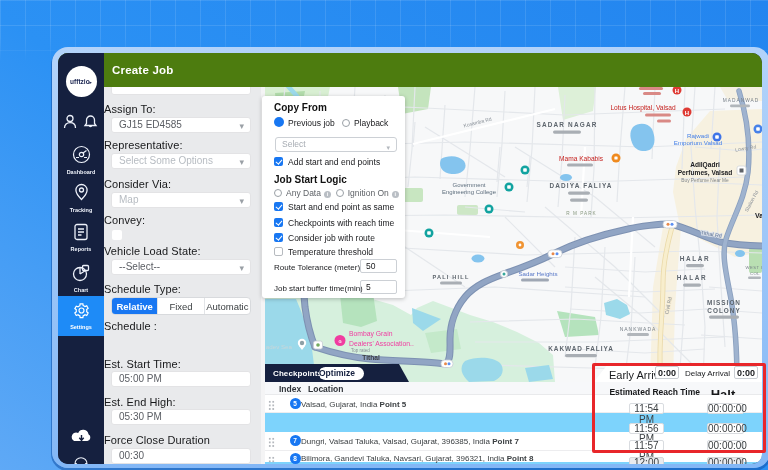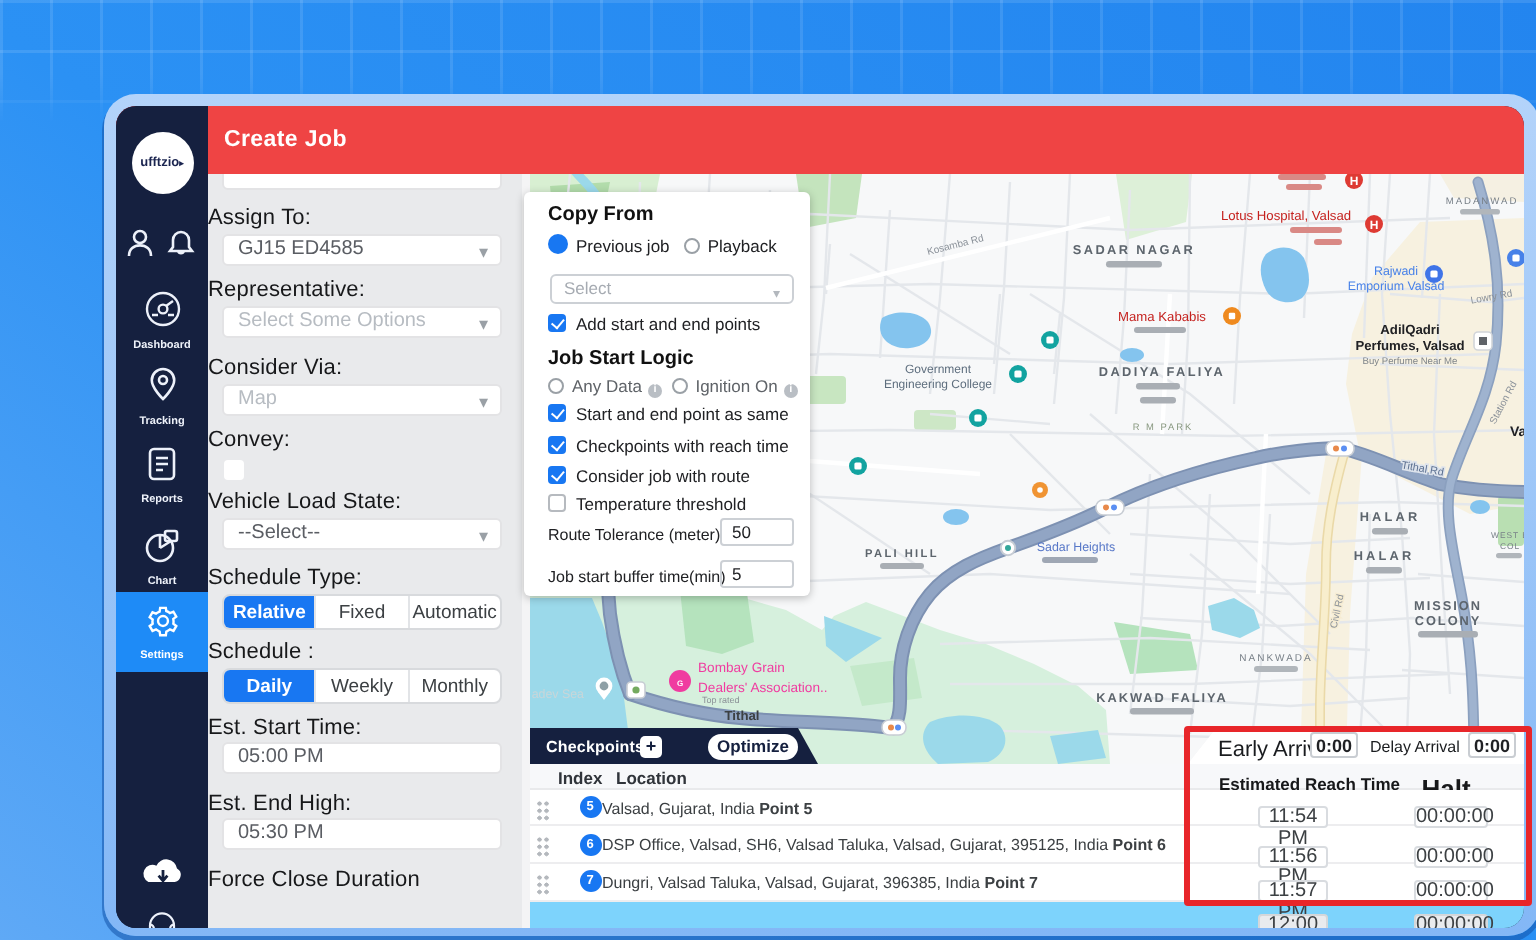--- a/index.html
+++ b/index.html
@@ -10,21 +10,21 @@
     background-image: linear-gradient(rgba(255,255,255,.11) 1.5px, transparent 1.5px),
                       linear-gradient(90deg, rgba(255,255,255,.11) 1.5px, transparent 1.5px);
     background-size:25px 25px;
     -webkit-mask-image:linear-gradient(180deg,#000 60%,transparent); }
   #frame { position:absolute; left:52px; top:47px; width:718px; height:421px;
     background: linear-gradient(180deg,#b3d3fa 0%, #9ec7f8 45%, #83b7f6 100%);
     border-radius:16px; box-shadow: 0 2px 0 1px rgba(18,82,168,.55); }
   #win { position:absolute; left:58px; top:53px; width:704px; height:411px;
     background:#15203f; border-radius:10px; overflow:hidden; }
   
-  #topbar { position:absolute; left:0; top:0; width:704px; height:34px; background:#ef4444; }
+  #topbar { position:absolute; left:0; top:0; width:704px; height:34px; background:#4d7c0f; }
   #topbar .title { position:absolute; left:54px; top:11px; color:#fff; font-size:11.5px; font-weight:bold; letter-spacing:.2px; }
   
   #sidebar { position:absolute; left:0; top:0; width:46px; height:411px; background:#15203f; }
   #logo { position:absolute; left:7.5px; top:13px; width:31px; height:31px; border-radius:50%; background:#fff; }
   #logo .lt { position:absolute; left:0; right:0; top:12px; text-align:center; font-size:6.5px; font-weight:bold; color:#1b2550; white-space:nowrap; }
   .sb-item { position:absolute; left:0; width:46px; text-align:center; color:#eef2fa; }
   .sb-item .lbl { font-size:5.5px; font-weight:bold; display:block; margin-top:1px; }
   .sb-active { background:#1e8bf7; }
   
   #form { position:absolute; left:46px; top:34px; width:161px; height:377px; background:#e9eaec; overflow:hidden; }
@@ -158,30 +158,26 @@
       <div style="position:absolute;left:8px;top:143px;width:10px;height:10px;background:#fff;border-radius:2px"></div>
       <div class="flabel" style="top:158px">Vehicle Load State:</div>
       <div class="finput" style="top:172px">--Select--<span class="caret">▾</span></div>
       <div class="flabel" style="top:196px">Schedule Type:</div>
       <div class="seg" style="top:210px">
           <div class="on">Relative</div>
           <div>Fixed</div>
           <div>Automatic</div>
         </div>
       <div class="flabel" style="top:233px">Schedule :</div>
-      <div class="seg" style="top:247px">
-          <div class="on">Daily</div>
-          <div>Weekly</div>
-          <div>Monthly</div>
-        </div>
       <div class="flabel" style="top:271px">Est. Start Time:</div>
       <div class="finput" style="top:284px">05:00 PM</div>
       <div class="flabel" style="top:309px">Est. End High:</div>
       <div class="finput" style="top:322px">05:30 PM</div>
       <div class="flabel" style="top:347px">Force Close Duration</div>
+      <div class="finput" style="top:361px">00:30</div>
     </div>
     <div id="map">
     <svg width="497" height="295" viewBox="0 0 497 295" font-family="Liberation Sans, sans-serif">
       <rect x="0" y="0" width="497" height="295" fill="#f7f8f9"></rect>
 
       <path d="M497,22 L497,165 L470,170 L435,152 L415,140 L408,105 L411,80 L421,52 L445,24 Z" fill="#f7f1e0"></path>
       <path d="M455,0 L497,0 L497,14 L462,12 Z" fill="#f5f0e2"></path>
       <path d="M398,140 L416,140 L410,220 L408,295 L385,295 L388,200 Z" fill="#f7f1e0"></path>
 
       <path d="M0,0 L65,0 L60,25 L38,48 L0,44 Z" fill="#d8efd2"></path>
@@ -389,47 +385,47 @@
     <div id="table">
       <div style="position:absolute;left:0;top:0;width:497px;height:12.5px;background:#f7f8fa;border-bottom:1px solid #e9eaec"></div>
       <div style="position:absolute;left:14px;top:2px;font-size:8.5px;font-weight:bold;color:#30343a">Index</div>
       <div style="position:absolute;left:43px;top:2px;font-size:8.5px;font-weight:bold;color:#30343a">Location</div>
       <div style="position:absolute;left:328px;top:4.5px;width:107px;text-align:right;font-size:8.5px;font-weight:bold;color:#17181a">Estimated Reach Time</div>
       <div style="position:absolute;left:436px;top:4.5px;width:44px;text-align:center;font-size:13px;font-weight:bold;color:#17181a">Halt</div>
       <div class="trow" style="top:12.5px;height:18.6px">
           <span class="num">5</span>
           <span class="loc">Valsad, Gujarat, India <b>Point 5</b></span>
         </div>
-      <div class="trow" style="top:31.1px;height:18.8px">
-          <span class="num">6</span>
-          <span class="loc">DSP Office, Valsad, SH6, Valsad Taluka, Valsad, Gujarat, 395125, India <b>Point 6</b></span>
-        </div>
       <div class="trow" style="top:49.9px;height:18.9px">
           <span class="num">7</span>
           <span class="loc">Dungri, Valsad Taluka, Valsad, Gujarat, 396385, India <b>Point 7</b></span>
+        </div>
+      <div class="trow" style="top:68.8px;height:11px;border-bottom:none">
+          <span class="num" style="top:2px">8</span>
+          <span class="loc" style="top:3px">Bilimora, Gandevi Taluka, Navsari, Gujarat, 396321, India <b>Point 8</b></span>
         </div>
       <div class="tbox" style="left:364px;top:21.2px">11:54 PM</div>
         <div class="tbox" style="left:442px;top:21.2px;width:37px">00:00:00</div>
       <div class="tbox" style="left:364px;top:40.7px">11:56 PM</div>
         <div class="tbox" style="left:442px;top:40.7px;width:37px">00:00:00</div>
       <div class="tbox" style="left:364px;top:58.2px">11:57 PM</div>
         <div class="tbox" style="left:442px;top:58.2px;width:37px">00:00:00</div>
       <div class="tbox" style="left:364px;top:74.7px;background:#e9ebee;border-color:#d4d7da">12:00 PM</div>
         <div class="tbox" style="left:442px;top:74.7px;width:37px;background:#e9ebee;border-color:#d4d7da">00:00:00</div>
     </div>
     <div id="band">
       <span style="position:absolute;left:15px;top:5.5px;font-size:11px;color:#1a1c1f">Early Arrival</span>
       <div class="bbox" style="left:61px">0:00</div>
       <span style="position:absolute;left:91px;top:5.5px;font-size:8px;color:#1a1c1f">Delay Arrival</span>
       <div class="bbox" style="left:140px">0:00</div>
     </div>
     <div id="cpbar2">
       <span style="position:absolute;left:8px;top:3.5px;font-size:8px;font-weight:bold;color:#fff;letter-spacing:.1px">Checkpoints</span>
       <div style="position:absolute;left:55px;top:2.5px;width:11px;height:11px;background:#fff;border-radius:2.5px;color:#15203f;font-size:9px;line-height:11px;text-align:center;font-weight:bold">+</div>
-      <div style="position:absolute;left:89px;top:2px;width:45px;height:12.5px;background:#fff;border-radius:6.5px;color:#15203f;font-size:8.5px;line-height:12.5px;text-align:center;font-weight:bold">Optimize</div>
+      <div style="position:absolute;left:54px;top:2px;width:45px;height:12.5px;background:#fff;border-radius:6.5px;color:#15203f;font-size:8.5px;line-height:12.5px;font-weight:bold">Optimize</div>
     </div>
     <div id="panel">
       <div class="pt" style="top:6px">Copy From</div>
       <div class="prow" style="top:21px"><span class="radio sel"></span>Previous job&nbsp;&nbsp;&nbsp;<span class="radio"></span>Playback</div>
       <div style="position:absolute;left:13px;top:41px;width:122px;height:15px;border:1px solid #ccd0d5;border-radius:3px;color:#a6abb2;font-size:8.5px;line-height:13px;padding-left:6px">Select<span style="position:absolute;right:6px;color:#b3b8be;font-size:7px;top:3px">▾</span></div>
       <div class="prow" style="top:61px"><span class="cb"></span>Add start and end points</div>
       <div class="pt" style="top:78px">Job Start Logic</div>
       <div class="prow" style="top:92px;color:#5f6368"><span class="radio"></span>Any Data<span class="info">i</span>&nbsp;&nbsp;<span class="radio"></span>Ignition On<span class="info">i</span></div>
       <div class="prow" style="top:106px"><span class="cb"></span>Start and end point as same</div>
       <div class="prow" style="top:122px"><span class="cb"></span>Checkpoints with reach time</div>

